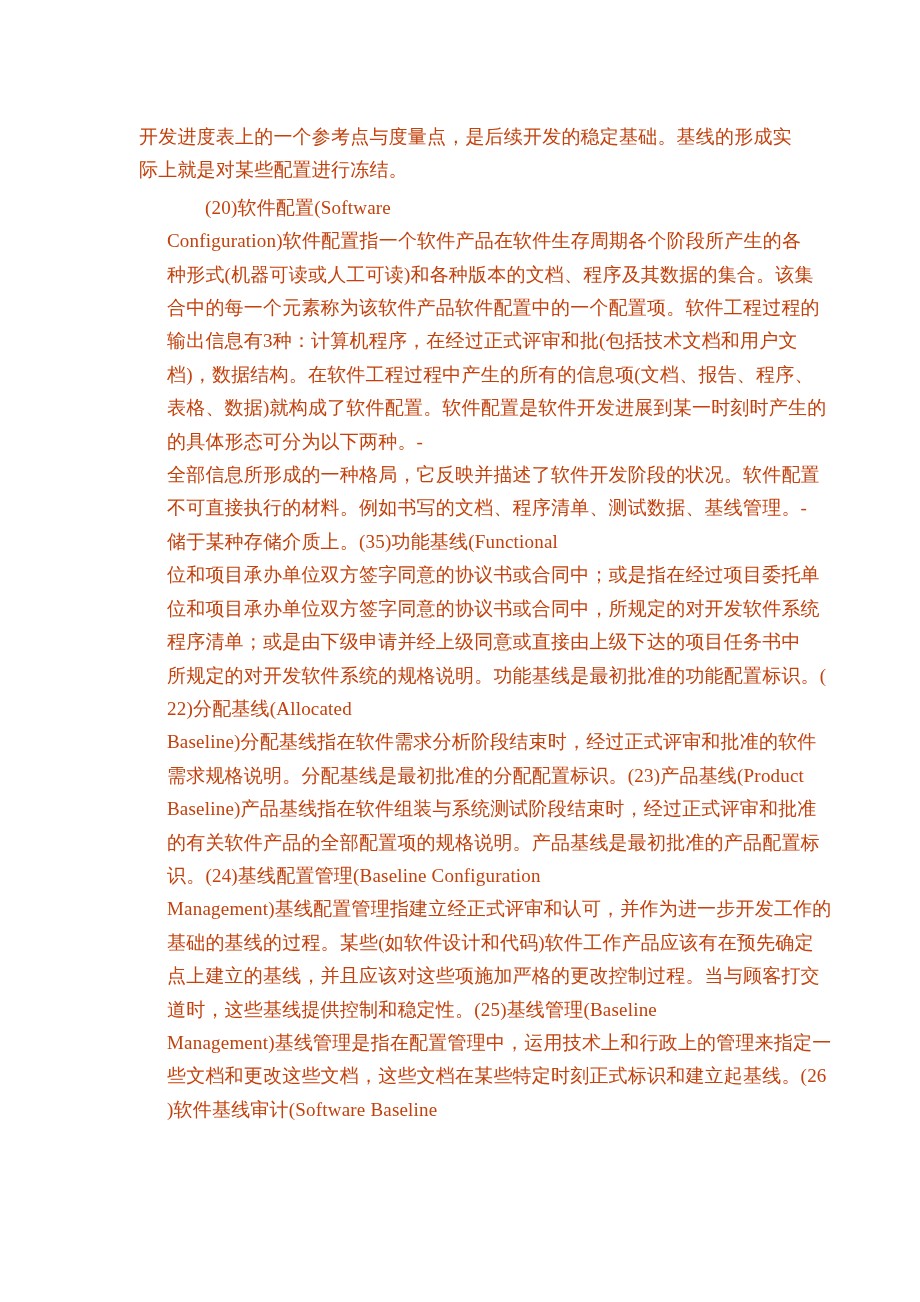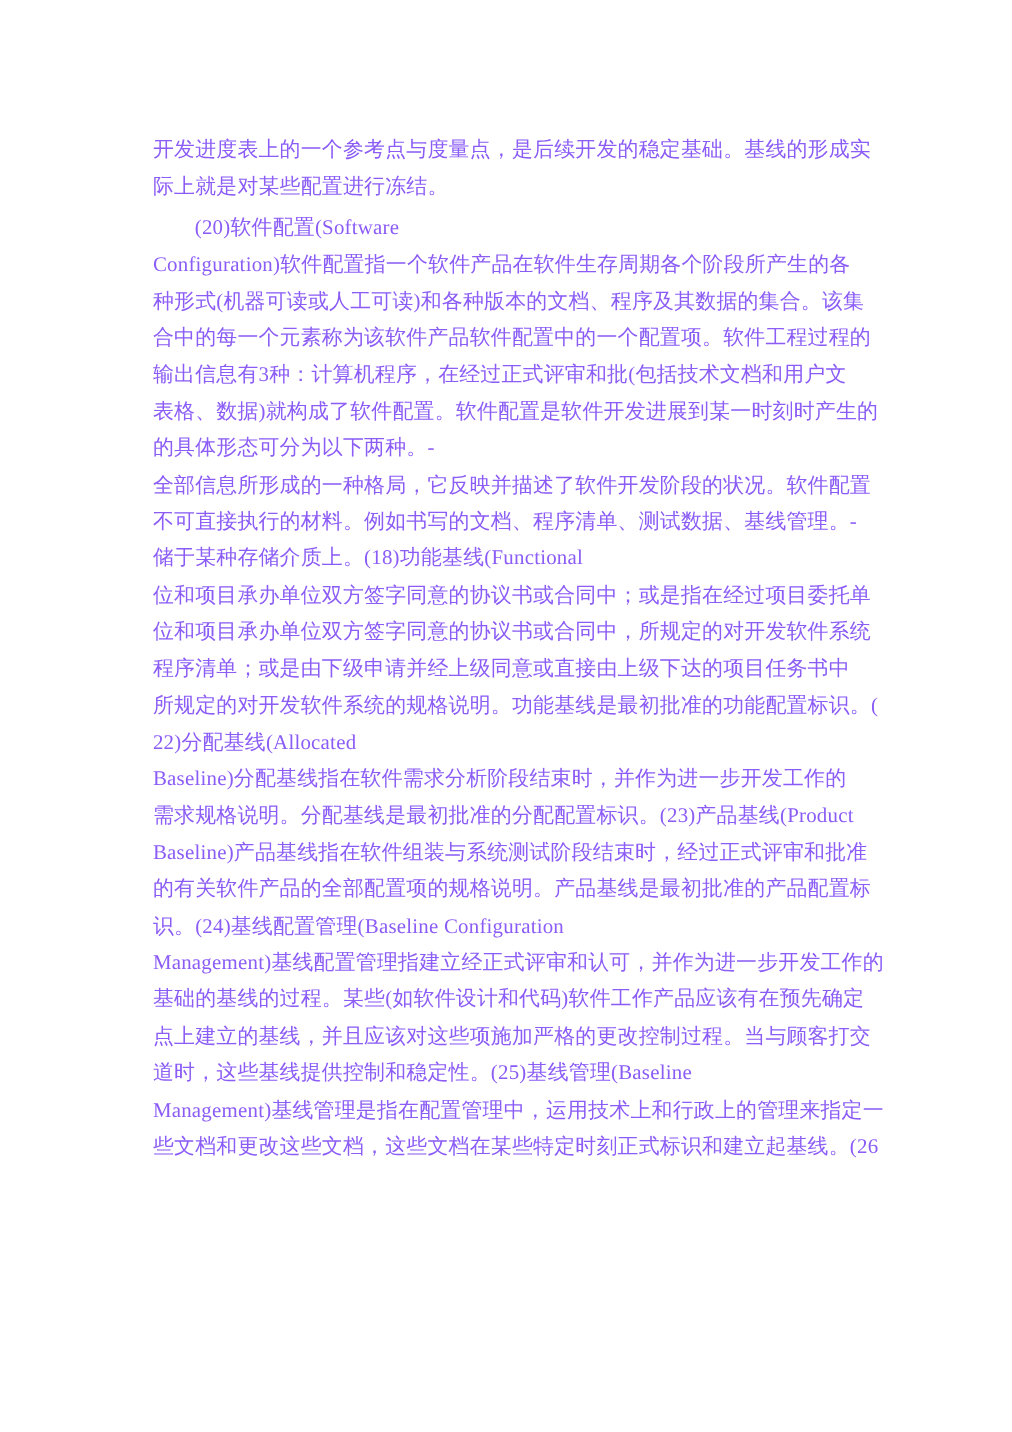--- a/index.html
+++ b/index.html
@@ -21,60 +21,63 @@
     box-sizing: border-box;
     padding: 120px 125px 0 139px;
     background: #ffffff;
     font-family: "Liberation Serif", "DejaVu Serif", serif;
   }
   .paragraph {
     margin: 0;
   }
   .paragraph.indent-first {
     margin-top: 4px;
+    margin-left: 28px;
   }
   .paragraph.indent-first .line:first-child {
     text-indent: 38px;
   }
   .line {
     font-size: 19px;
     line-height: 33.4px;
     white-space: pre;
     letter-spacing: 0.2px;
   }
 </style>
 </head>
 <body>
 
-<div class="page" style="background: rgb(255, 255, 255); color: #8b5cf6;">
+<div class="page" style="background: rgb(255, 255, 255); color: #c2410c;">
     <div class="paragraph">
       <div class="line">开发进度表上的一个参考点与度量点，是后续开发的稳定基础。基线的形成实</div>
       <div class="line">际上就是对某些配置进行冻结。</div>
     </div>
     <div class="paragraph indent-first">
       <div class="line">(20)软件配置(Software</div>
       <div class="line">Configuration)软件配置指一个软件产品在软件生存周期各个阶段所产生的各</div>
       <div class="line">种形式(机器可读或人工可读)和各种版本的文档、程序及其数据的集合。该集</div>
       <div class="line">合中的每一个元素称为该软件产品软件配置中的一个配置项。软件工程过程的</div>
       <div class="line">输出信息有3种：计算机程序，在经过正式评审和批(包括技术文档和用户文</div>
+      <div class="line">档)，数据结构。在软件工程过程中产生的所有的信息项(文档、报告、程序、</div>
       <div class="line">表格、数据)就构成了软件配置。软件配置是软件开发进展到某一时刻时产生的</div>
       <div class="line">的具体形态可分为以下两种。-</div>
       <div class="line">全部信息所形成的一种格局，它反映并描述了软件开发阶段的状况。软件配置</div>
       <div class="line">不可直接执行的材料。例如书写的文档、程序清单、测试数据、基线管理。-</div>
-      <div class="line">储于某种存储介质上。(18)功能基线(Functional</div>
+      <div class="line">储于某种存储介质上。(35)功能基线(Functional</div>
       <div class="line">位和项目承办单位双方签字同意的协议书或合同中；或是指在经过项目委托单</div>
       <div class="line">位和项目承办单位双方签字同意的协议书或合同中，所规定的对开发软件系统</div>
       <div class="line">程序清单；或是由下级申请并经上级同意或直接由上级下达的项目任务书中</div>
       <div class="line">所规定的对开发软件系统的规格说明。功能基线是最初批准的功能配置标识。(</div>
       <div class="line">22)分配基线(Allocated</div>
-      <div class="line">Baseline)分配基线指在软件需求分析阶段结束时，并作为进一步开发工作的</div>
+      <div class="line">Baseline)分配基线指在软件需求分析阶段结束时，经过正式评审和批准的软件</div>
       <div class="line">需求规格说明。分配基线是最初批准的分配配置标识。(23)产品基线(Product</div>
       <div class="line">Baseline)产品基线指在软件组装与系统测试阶段结束时，经过正式评审和批准</div>
       <div class="line">的有关软件产品的全部配置项的规格说明。产品基线是最初批准的产品配置标</div>
       <div class="line">识。(24)基线配置管理(Baseline Configuration</div>
       <div class="line">Management)基线配置管理指建立经正式评审和认可，并作为进一步开发工作的</div>
       <div class="line">基础的基线的过程。某些(如软件设计和代码)软件工作产品应该有在预先确定</div>
       <div class="line">点上建立的基线，并且应该对这些项施加严格的更改控制过程。当与顾客打交</div>
       <div class="line">道时，这些基线提供控制和稳定性。(25)基线管理(Baseline</div>
       <div class="line">Management)基线管理是指在配置管理中，运用技术上和行政上的管理来指定一</div>
       <div class="line">些文档和更改这些文档，这些文档在某些特定时刻正式标识和建立起基线。(26</div>
+      <div class="line">)软件基线审计(Software Baseline</div>
     </div>
   </div>
 
 </body></html>

